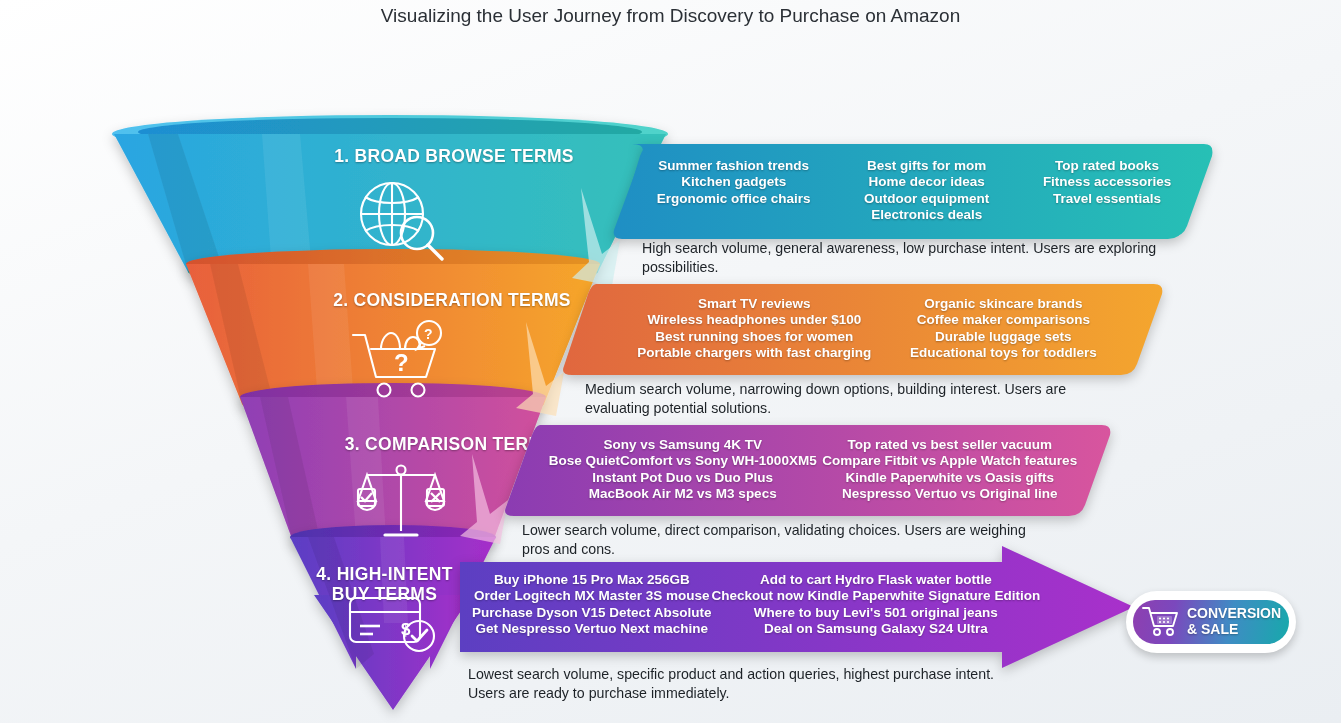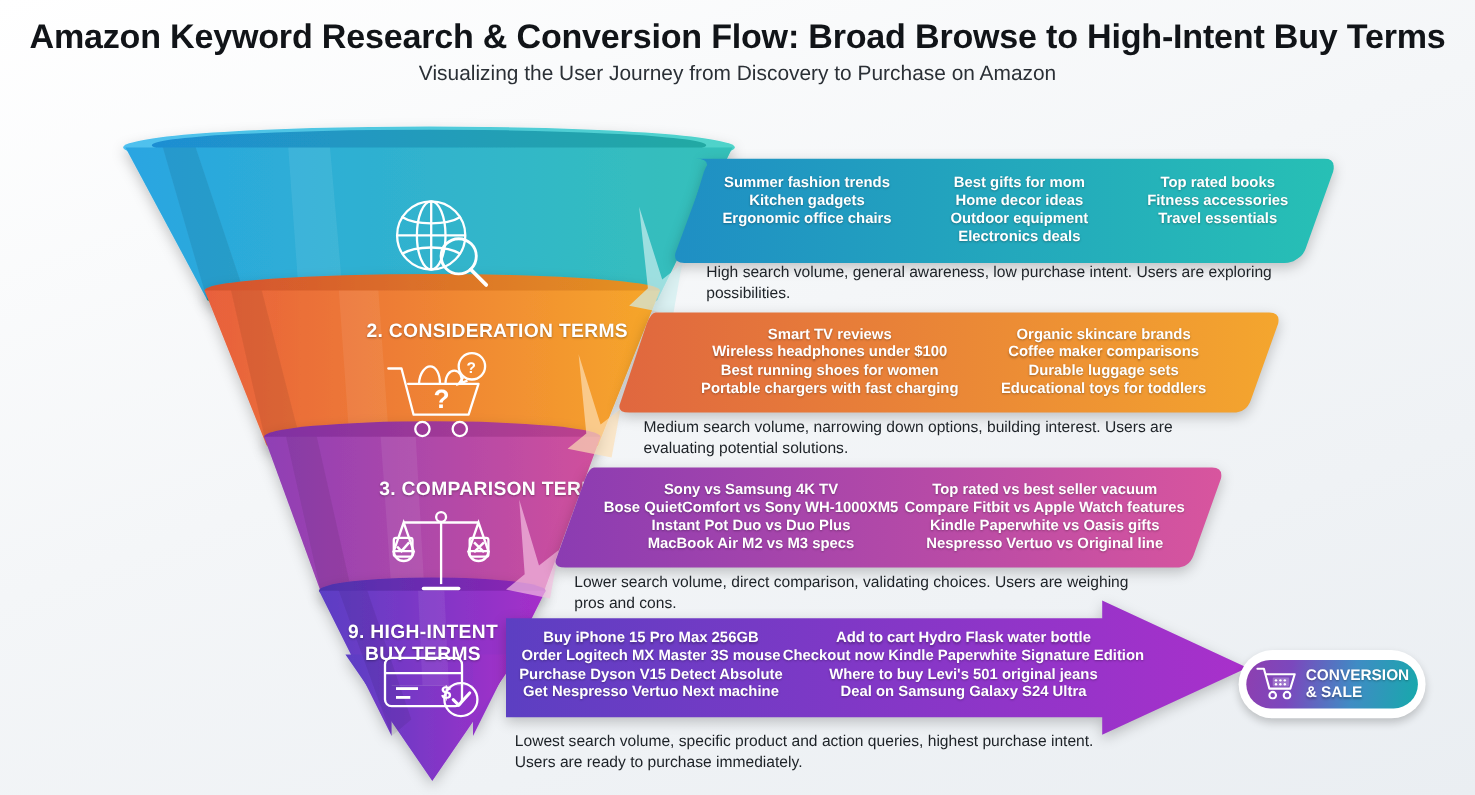--- a/index.html
+++ b/index.html
@@ -70,21 +70,20 @@
     color:#fff;font-weight:bold;font-size:14px;line-height:15.6px;
     text-shadow:0 1px 2px rgba(0,0,0,.3);white-space:pre-line;
   }
 </style>
 </head>
 <body>
 
 <div class="stage-root">
 
   <div class="header">
-    <div class="title">Amazon Keyword Research &amp; Conversion Flow: Broad Browse to High-Intent Buy Terms</div>
     <div class="subtitle">Visualizing the User Journey from Discovery to Purchase on Amazon</div>
   </div>
 
   <div class="funnel">
     <svg width="570" height="609" viewBox="0 0 570 609">
       <defs>
         <linearGradient id="g1" x1="0" y1="0" x2="1" y2="0">
           <stop offset="0%" stop-color="#1b9fe0"></stop>
             <stop offset="100%" stop-color="#27bdb4"></stop>
         </linearGradient>
@@ -164,23 +163,24 @@
         <polygon points="469,74 490,140 508,126 500,172 460,164 477,148" fill="#cfeef0" opacity="0.85"></polygon>
       </g>
       <g opacity="0.8">
         <polygon points="414,208 434,272 452,258 444,302 404,294 421,280" fill="#fddfb5" opacity="0.85"></polygon>
       </g>
       <g opacity="0.8">
         <polygon points="360,340 378,400 396,386 388,430 348,422 365,408" fill="#f4c1e2" opacity="0.85"></polygon>
       </g>
     </svg>
 
+    <div class="seg-label" id="lbl1">1. BROAD BROWSE TERMS</div>
     <div class="seg-label" id="lbl2">2. CONSIDERATION TERMS</div>
     <div class="seg-label" id="lbl3">3. COMPARISON TERMS</div>
-    <div class="seg-label" id="lbl4">9. HIGH-INTENT
+    <div class="seg-label" id="lbl4">4. HIGH-INTENT
 BUY TERMS</div>
 
     <div class="seg-icon" style="left:240px;top:62px;">
       <svg width="96" height="86" viewBox="0 0 96 86" fill="none" stroke="#ffffff" stroke-width="2.1">
         <circle cx="40" cy="38" r="31"></circle>
         <ellipse cx="40" cy="38" rx="13" ry="31"></ellipse>
         <line x1="9" y1="38" x2="71" y2="38"></line>
         <path d="M13 21 C26 29, 54 29, 67 21"></path>
         <path d="M13 55 C26 47, 54 47, 67 55"></path>
         <line x1="40" y1="7" x2="40" y2="69"></line>

